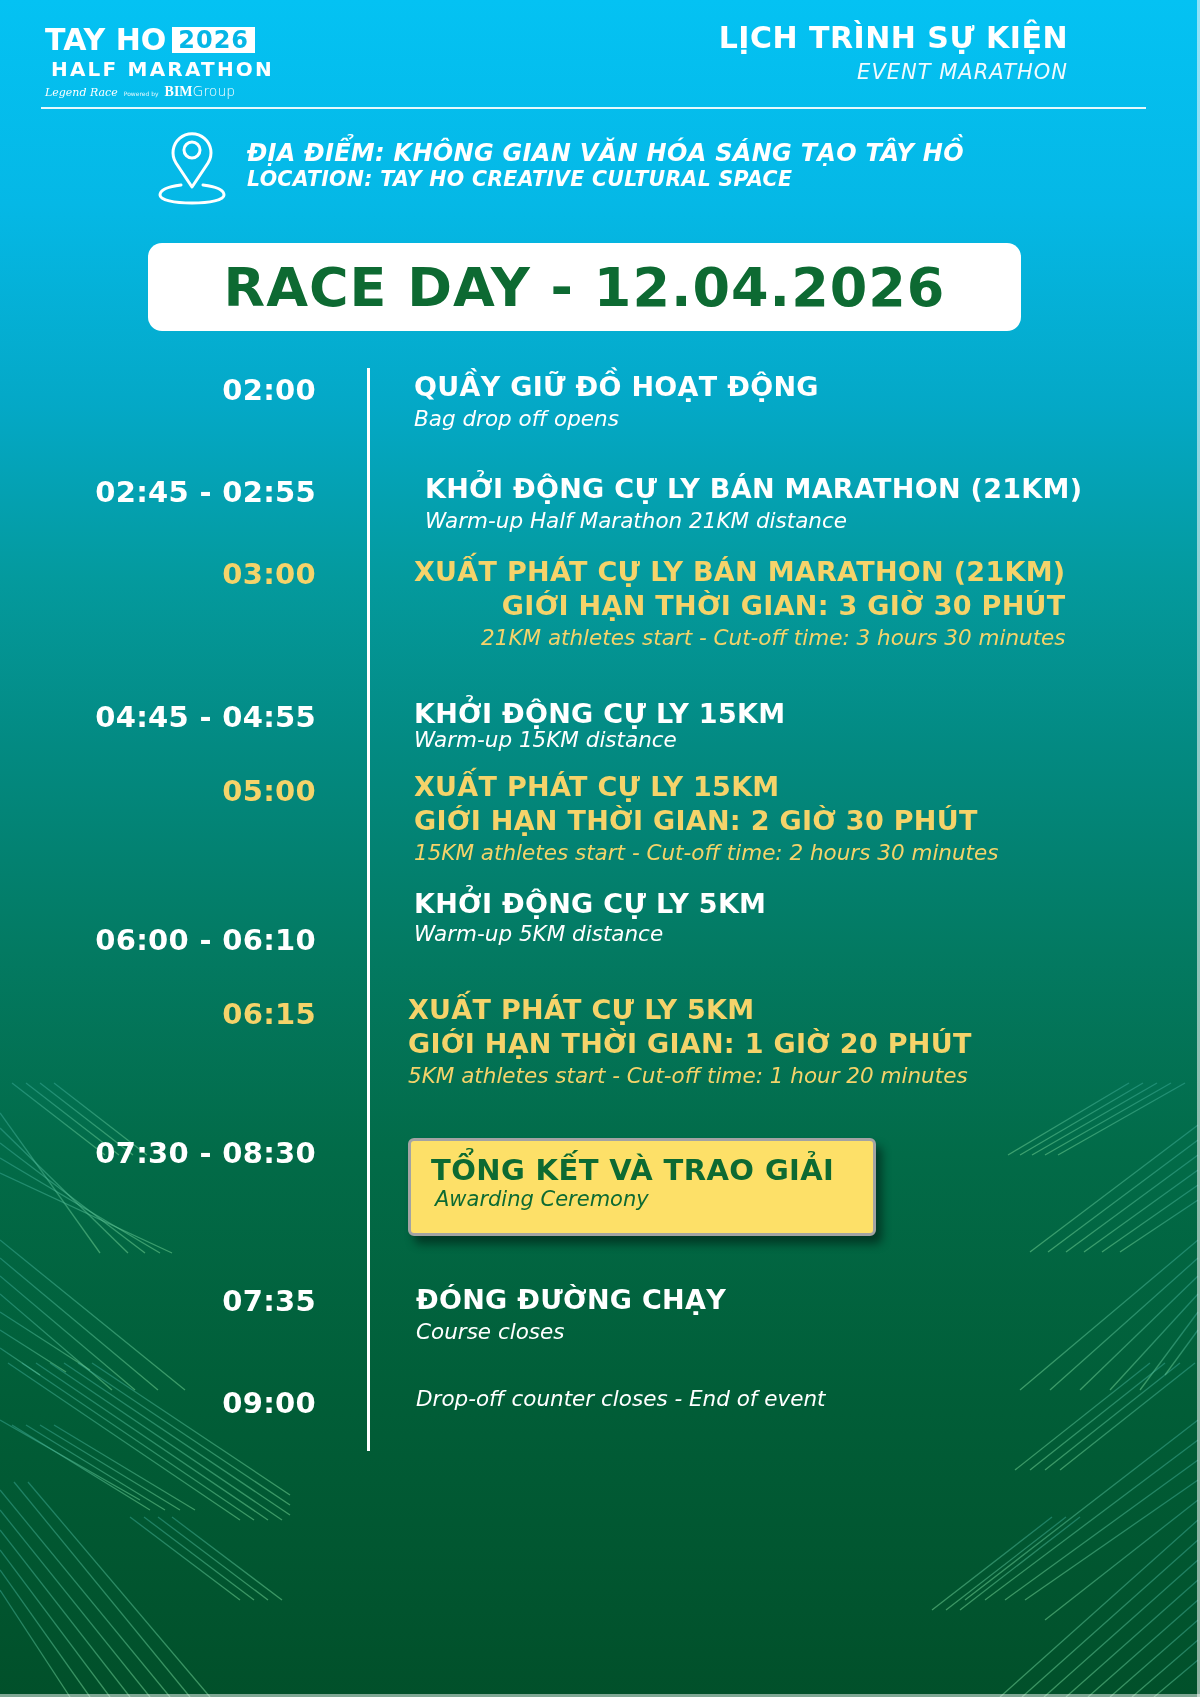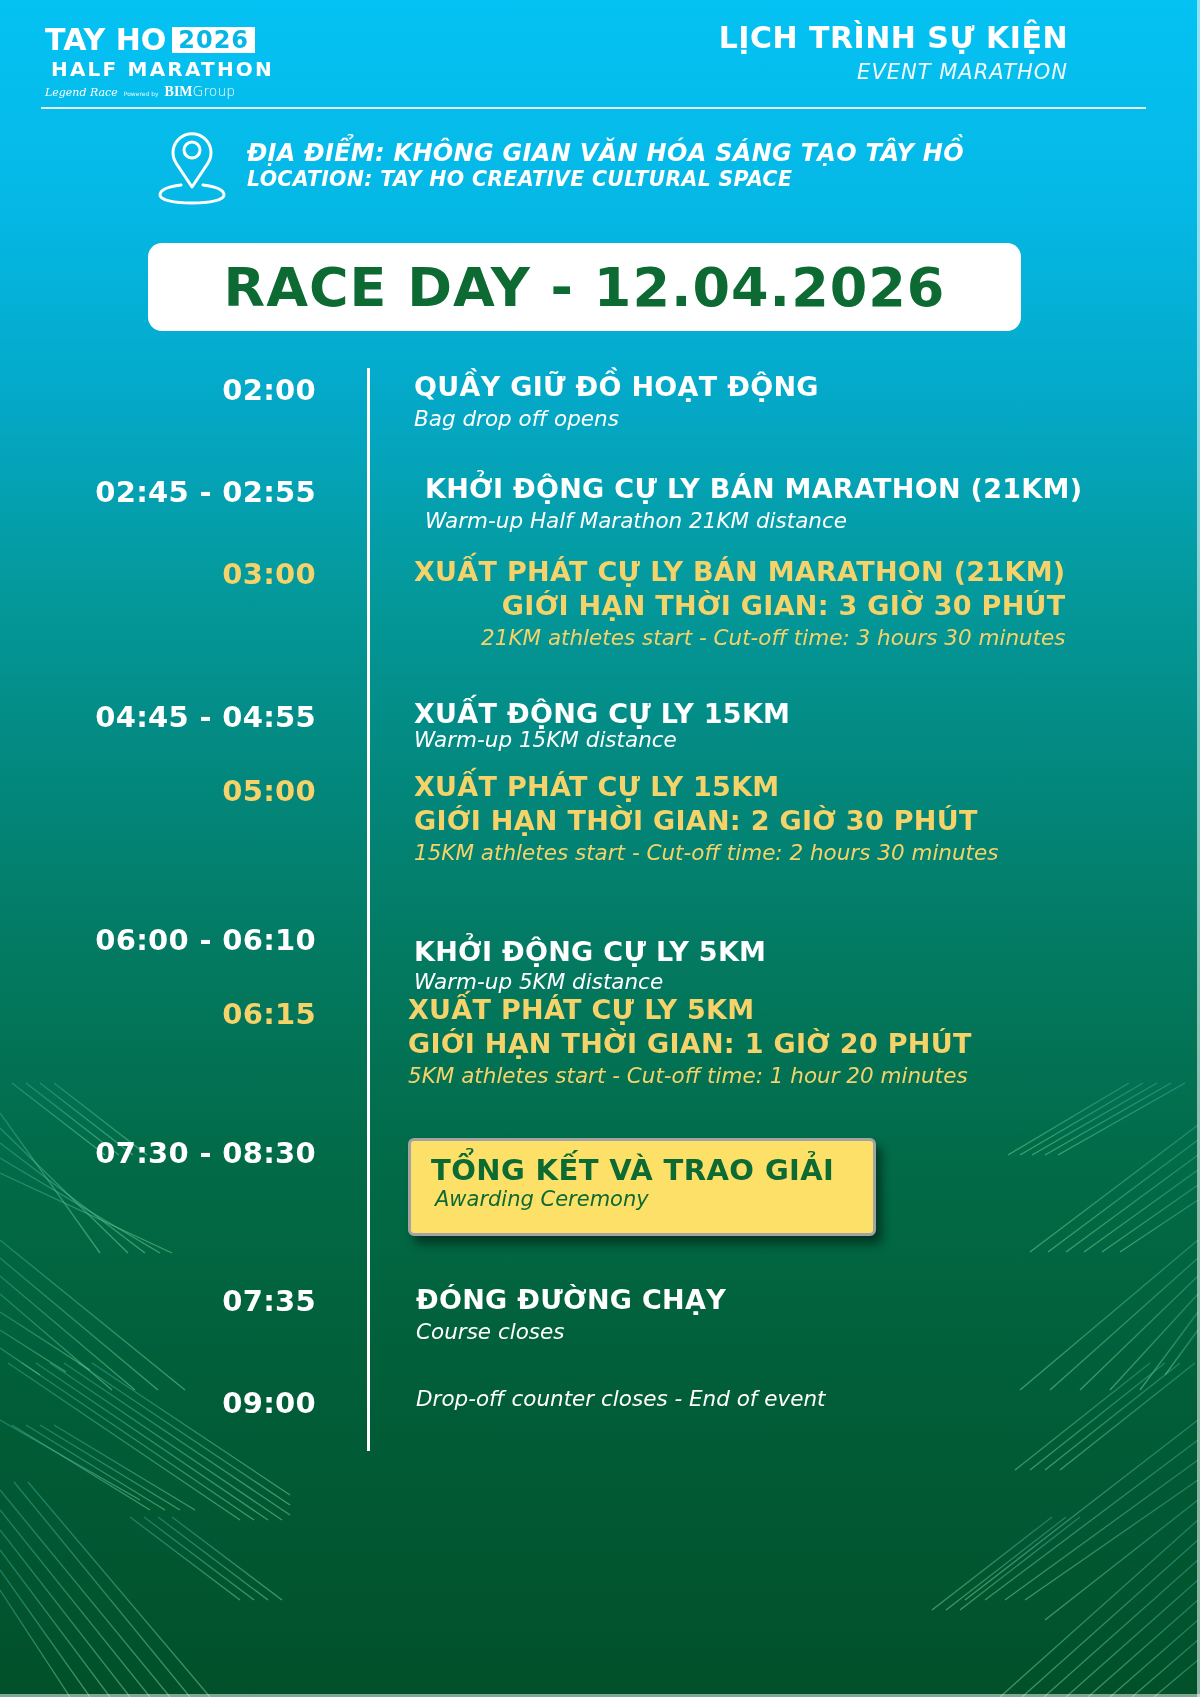--- a/index.html
+++ b/index.html
@@ -234,33 +234,33 @@
 
 <div class="time gold" style="top:557px;">03:00</div>
 <div class="ev gold" style="left:414px;top:555px;text-align:right;">
   <div class="ev-title">XUẤT PHÁT CỰ LY BÁN MARATHON (21KM)</div>
   <div class="ev-title">GIỚI HẠN THỜI GIAN: 3 GIỜ 30 PHÚT</div>
   <div class="ev-sub">21KM athletes start - Cut-off time: 3 hours 30 minutes</div>
 </div>
 
 <div class="time" style="top:700px;">04:45 - 04:55</div>
 <div class="ev" style="left:414px;top:697px;">
-  <div class="ev-title">XUẤT ĐỘNG CỰ LY 15KM</div>
+  <div class="ev-title">KHỞI ĐỘNG CỰ LY 15KM</div>
   <div class="ev-sub" style="margin-top:-6px;">Warm-up 15KM distance</div>
 </div>
 
 <div class="time gold" style="top:774px;">05:00</div>
 <div class="ev gold" style="left:414px;top:770px;">
   <div class="ev-title">XUẤT PHÁT CỰ LY 15KM</div>
   <div class="ev-title">GIỚI HẠN THỜI GIAN: 2 GIỜ 30 PHÚT</div>
   <div class="ev-sub">15KM athletes start - Cut-off time: 2 hours 30 minutes</div>
 </div>
 
 <div class="time" style="top:923px;">06:00 - 06:10</div>
-<div class="ev" style="left:414px;top:935px;">
+<div class="ev" style="left:414px;top:887px;">
   <div class="ev-title">KHỞI ĐỘNG CỰ LY 5KM</div>
   <div class="ev-sub" style="margin-top:-2px;">Warm-up 5KM distance</div>
 </div>
 
 <div class="time gold" style="top:997px;">06:15</div>
 <div class="ev gold" style="left:408px;top:993px;">
   <div class="ev-title">XUẤT PHÁT CỰ LY 5KM</div>
   <div class="ev-title">GIỚI HẠN THỜI GIAN: 1 GIỜ 20 PHÚT</div>
   <div class="ev-sub">5KM athletes start - Cut-off time: 1 hour 20 minutes</div>
 </div>

